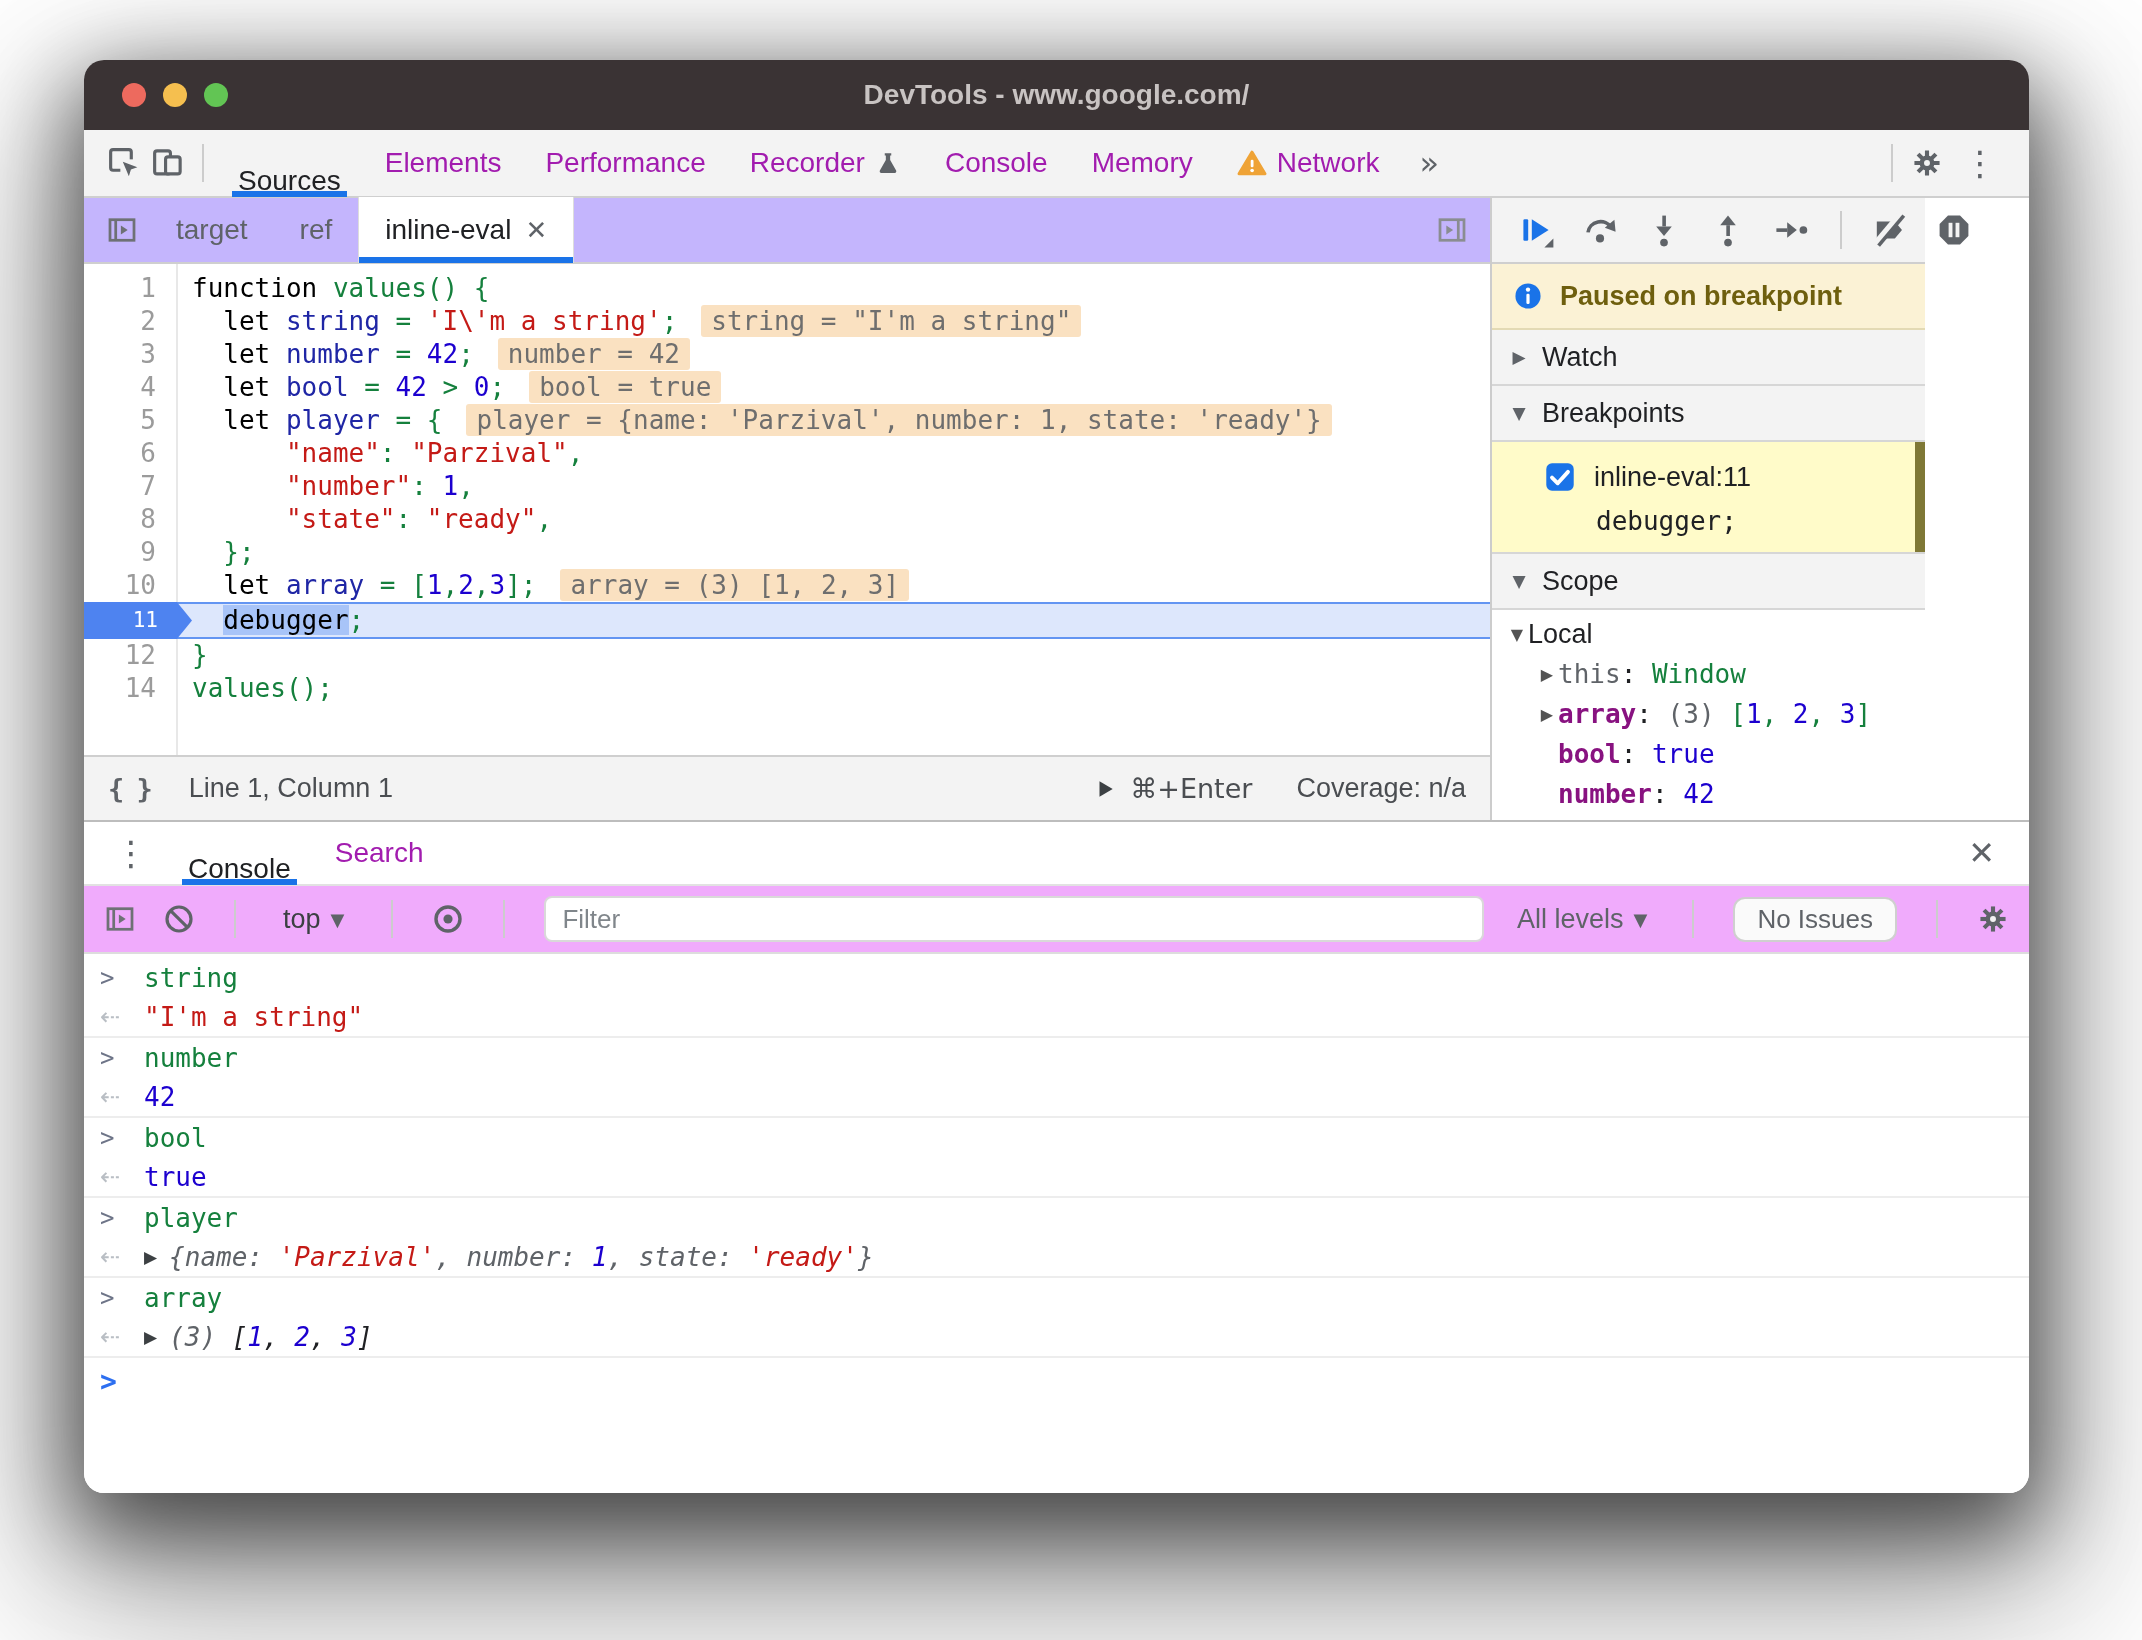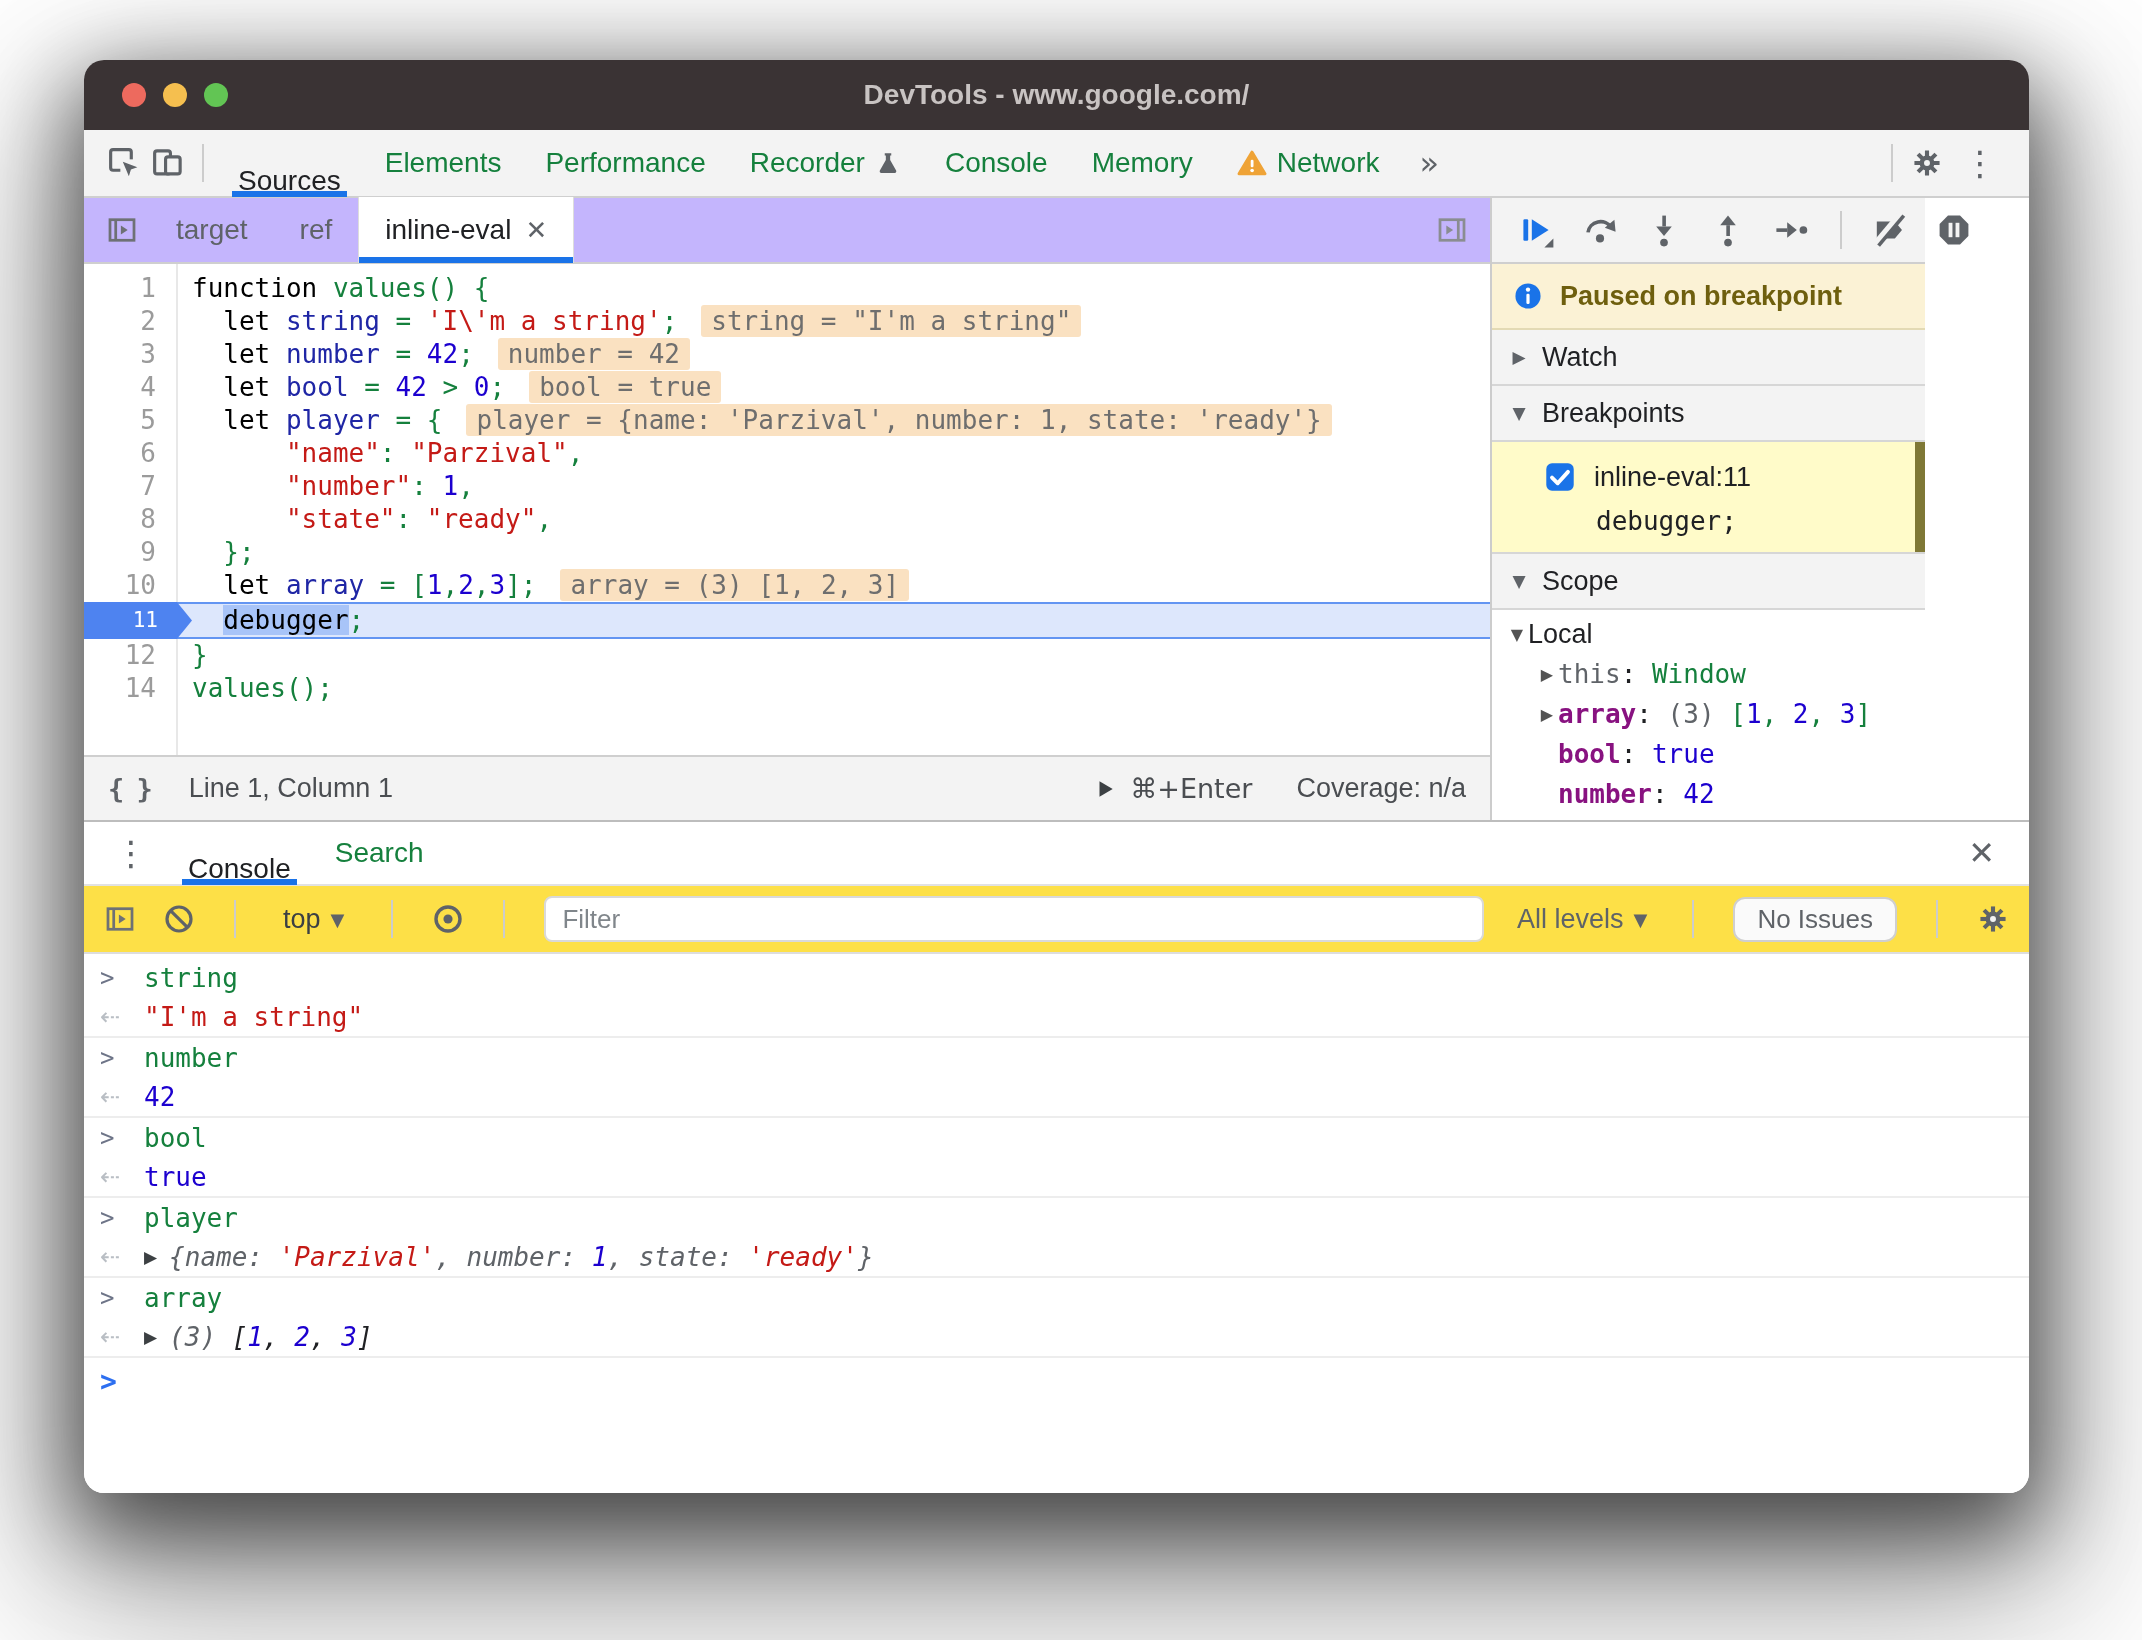--- a/index.html
+++ b/index.html
@@ -13,21 +13,21 @@
   .titlebar { height:70px; background:#3a3334; display:flex; align-items:center; justify-content:center; position:relative; }
   .titlebar .title { color:#c8c3c2; font-weight:bold; font-size:28px; }
   .lights { position:absolute; left:38px; top:0; height:70px; display:flex; align-items:center; gap:17px; }
   .light { width:24px; height:24px; border-radius:50%; }
   .light.red{ background:#ed6a5e; } .light.yellow{ background:#f5bf4f; } .light.green{ background:#62c554; }
 
   
   .toolbar { height:68px; background:#f3f3f3; border-bottom:2px solid #cfcfcf; display:flex; align-items:center; padding:0 18px; }
   .toolbar .icon-btn { display:flex; align-items:center; justify-content:center; width:44px; height:52px; }
   .vsep { width:2px; height:38px; background:#ccc; margin:0 12px; flex:none; }
-  .tab { position:relative; height:68px; display:flex; align-items:center; gap:10px; padding:0 22px; font-size:28px; color:#15803d; cursor:default; }
+  .tab { position:relative; height:68px; display:flex; align-items:center; gap:10px; padding:0 22px; font-size:28px; color:#a21caf; cursor:default; }
   .tab.active { color:#202124;align-items:flex-end; }
   .tab.active::after { content:''; position:absolute; left:16px; right:16px; bottom:0; height:6px; background:#1a73e8; }
   .more-tabs { font-size:32px; color:#5f6368; padding:0 18px; font-family:"DejaVu Sans",sans-serif; }
   .kebab { font-size:34px; color:#5f6368; padding:0 14px; font-family:"DejaVu Sans",sans-serif; }
   .icon { display:inline-flex; align-items:center; }
 
   
   .main-row { display:flex; height:622px; }
   .editor-col { width:1406px; display:flex; flex-direction:column; }
   .sidebar { width:435px; border-left:2px solid #ccc; display:flex; flex-direction:column; background:#fff; }
@@ -86,21 +86,21 @@
   .scope-name { color:#881280; font-weight:bold; }
   .scope-name-gray { color:#5f6368; font-weight:normal; }
   .scope-colon { color:#202124; }
 
   
   .drawer { height:673px; border-top:2px solid #bdbdbd; display:flex; flex-direction:column; background:#fff; }
   .drawer-tabs { height:64px; display:flex; align-items:center; padding:0 20px; border-bottom:2px solid #e2e2e2; }
   .drawer-tabs .tab { height:64px; }
   .drawer-tabs .kebab { padding:0 10px; margin-right:8px; }
   .drawer-close { margin-left:auto; font-size:32px; color:#5f6368; font-family:"DejaVu Sans",sans-serif; padding-right:14px; }
-  .console-toolbar { height:68px; background:#fde047; border-bottom:2px solid #ddd; display:flex; align-items:center; gap:27px; padding:0 20px; }
+  .console-toolbar { height:68px; background:#f0abfc; border-bottom:2px solid #ddd; display:flex; align-items:center; gap:27px; padding:0 20px; }
   .ctx-select { display:flex; align-items:center; gap:10px; font-size:27px; color:#3c4043; padding:0 8px; }
   .dd-arrow { font-size:18px; color:#5f6368; font-family:"DejaVu Sans",sans-serif; }
   .filter-input { flex:1; height:46px; border:2px solid #d9d9d9; border-radius:8px; background:#fff; font-size:26px; color:#202124; padding:0 16px; outline:none; font-family:"Liberation Sans",sans-serif; }
   .filter-input::placeholder { color:#80868b; }
   .levels { display:flex; align-items:center; gap:10px; font-size:27px; color:#5f6368; padding:0 6px; }
   .no-issues { border:2px solid #cfcfcf; border-radius:12px; padding:5px 22px; font-size:26px; color:#5f6368; background:#fafafa; }
   .console-log { flex:1; overflow:hidden; font-family:"DejaVu Sans Mono",monospace; font-size:26px; padding-top:4px; }
   .crow { min-height:40px; display:flex; align-items:center; padding-left:16px; white-space:pre; }
   .crow.result { border-bottom:2px solid #ededed; }
   .caret { width:44px; flex:none; font-size:24px; color:#6e7588; }

